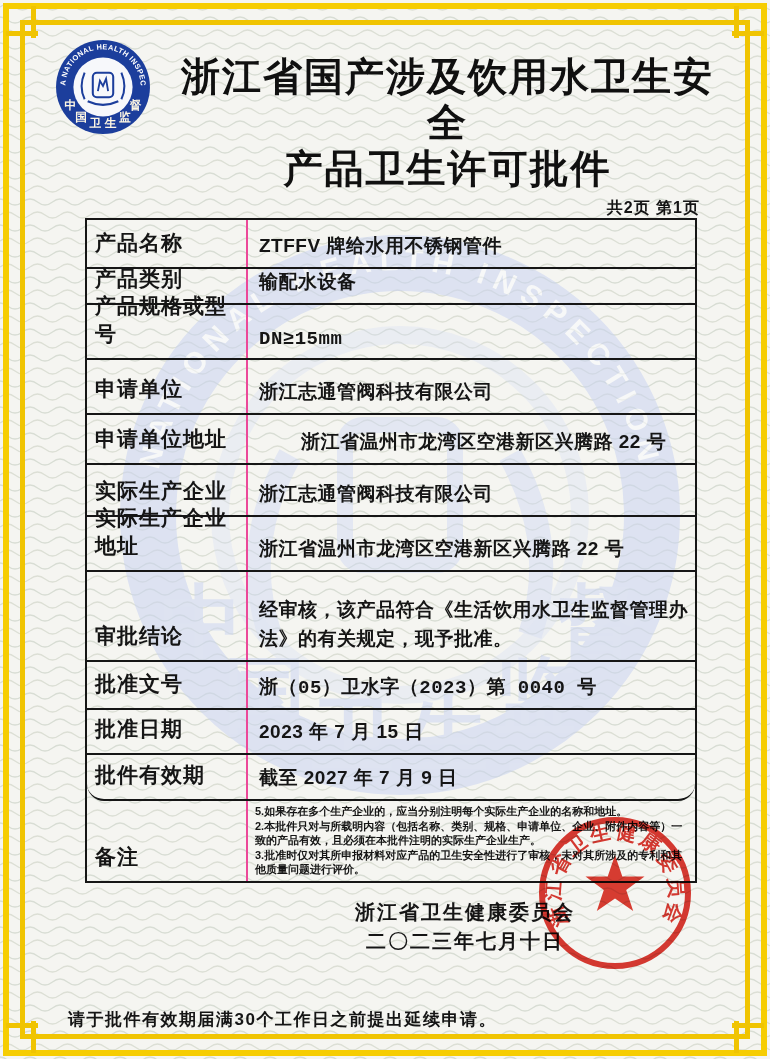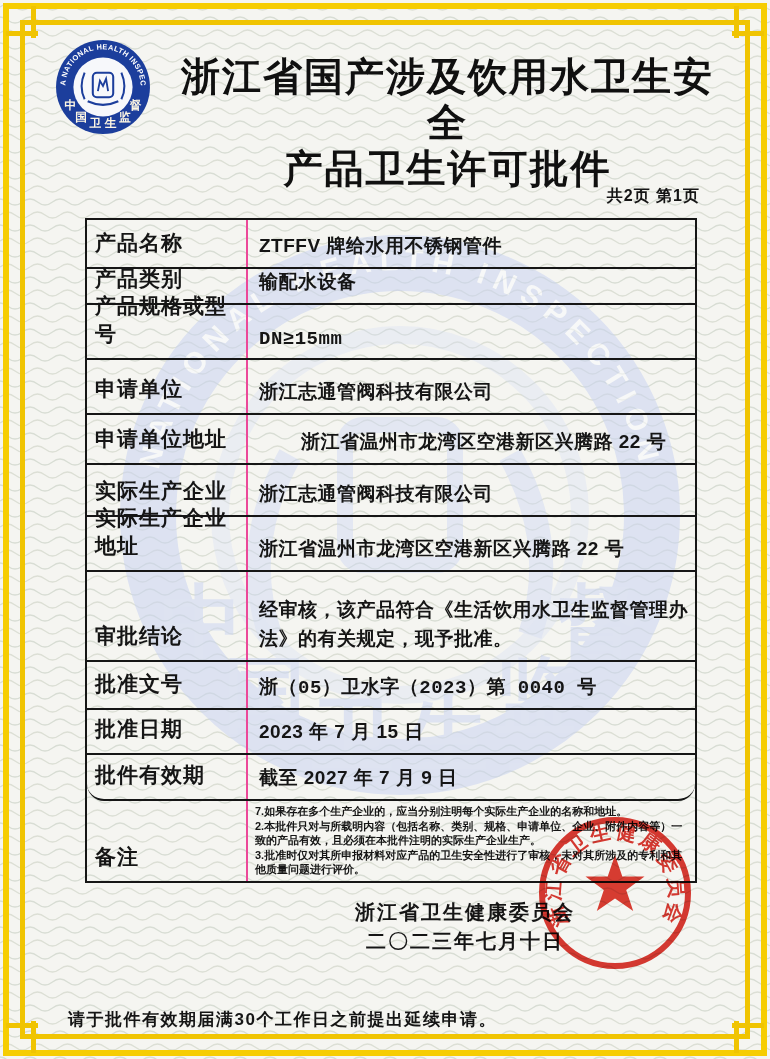--- a/index.html
+++ b/index.html
@@ -16,21 +16,21 @@
   .knot{position:absolute;background:#f0c402;z-index:4;}
   .kv{width:5px;height:32px;}
   .kh{width:32px;height:5px;}
   .kv.tl{left:31px;top:6px;}      .kh.tl{left:6px;top:31px;}
   .kv.tr{right:31px;top:6px;}     .kh.tr{right:6px;top:31px;}
   .kv.bl{left:31px;bottom:6px;}   .kh.bl{left:6px;bottom:31px;}
   .kv.br{right:31px;bottom:6px;}  .kh.br{right:6px;bottom:31px;}
   
   .title-block{left:170px;top:54px;width:555px;text-align:center;z-index:2;}
   .title-line{font-size:39px;font-weight:700;letter-spacing:2px;line-height:46px;color:#101010;}
-  .pagination{right:70px;top:186px;font-size:16px;font-weight:700;letter-spacing:1px;z-index:2;}
+  .pagination{right:70px;top:198px;font-size:16px;font-weight:700;letter-spacing:1px;z-index:2;}
   
   .cert-table{left:85px;top:218px;width:612px;border:2.5px solid #161616;z-index:2;box-sizing:border-box;background:transparent;}
   .row{display:flex;border-bottom:2px solid #161616;box-sizing:border-box;}
   .row:last-child{border-bottom:none;}
   .cell-label{width:161px;flex:0 0 161px;border-right:2px solid #ec4899;box-sizing:border-box;
     display:flex;align-items:flex-end;padding:0 4px 10px 8px;
     font-size:21px;font-weight:700;letter-spacing:1px;}
   .cell-value{flex:1;display:flex;align-items:flex-end;padding:16px 6px 8px 11px;
     font-size:19px;font-weight:700;letter-spacing:0.5px;box-sizing:border-box;}
   .cell-value.center2{align-items:center;padding-bottom:0;line-height:29px;}
@@ -171,21 +171,21 @@
       <div class="cell-label">批准日期</div>
       <div class="cell-value">2023 年 7 月 15 日</div>
     </div>
     <div class="row" style="height:46px;border-radius:17px;">
       <div class="cell-label">批件有效期</div>
       <div class="cell-value">截至 2027 年 7 月 9 日</div>
     </div>
     <div class="row" style="height:80px;">
       <div class="cell-label">备注</div>
       <div class="cell-value remark">
-        <span class="remark-line">7.如果存在多个生产企业的，应当分别注明每个实际生产企业的名称和地址。</span>
+        <span class="remark-line">5.如果存在多个生产企业的，应当分别注明每个实际生产企业的名称和地址。</span>
         <span class="remark-line">2.本批件只对与所载明内容（包括名称、类别、规格、申请单位、企业、附件内容等）一致的产品有效，且必须在本批件注明的实际生产企业生产。</span>
         <span class="remark-line">3.批准时仅对其所申报材料对应产品的卫生安全性进行了审核，未对其所涉及的专利和其他质量问题进行评价。</span>
       </div>
     </div>
   </div>
 
   <div class="abs sign-block">
     <div class="sign-line">浙江省卫生健康委员会</div>
     <div class="sign-line">二〇二三年七月十日</div>
   </div>

